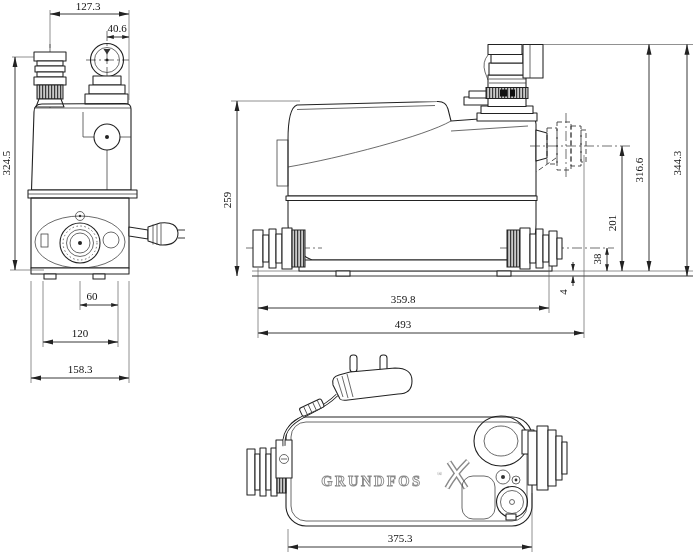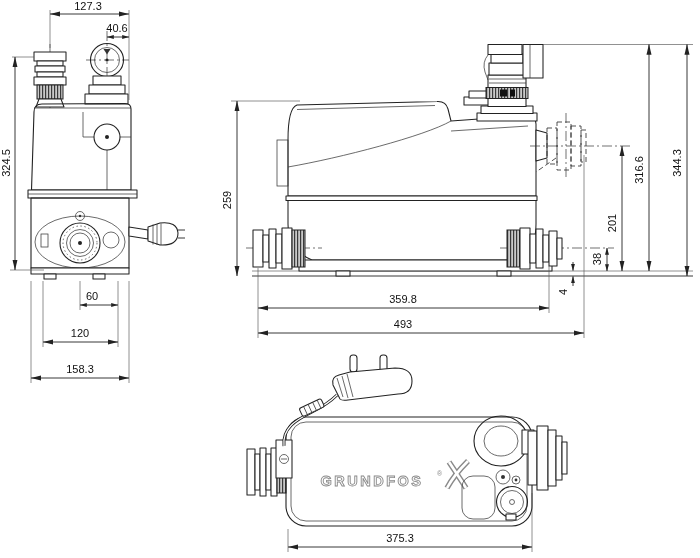--- a/index.html
+++ b/index.html
@@ -1,17 +1,17 @@
 <!DOCTYPE html>
 <html><head>
 <meta charset="utf-8">
 <style>
   html,body{margin:0;padding:0;background:#fff;}
   #stage{position:relative;width:700px;height:558px;background:#fff;overflow:hidden;
-         font-family:Liberation Sans, sans-serif;}
+         font-family:Liberation Serif, serif;}
   svg{display:block;}
   .outline{fill:none;stroke:#222;stroke-width:1.1;stroke-linejoin:round;}
   .part{fill:#fff;stroke:#222;stroke-width:1.05;stroke-linejoin:round;}
   .detail{fill:none;stroke:#3a3a3a;stroke-width:.75;}
   .dim{stroke:#222;stroke-width:.9;fill:none;}
   .ext{stroke:#555;stroke-width:.65;fill:none;}
   .cl{stroke:#333;stroke-width:.7;fill:none;stroke-dasharray:10 3 2 3;}
   .hid{fill:none;stroke:#333;stroke-width:.85;stroke-dasharray:5 3;}
   .dimtxt{font-size:11px;fill:#111;}
   .logotxt{font-size:14.5px;font-weight:bold;letter-spacing:2.5px;fill:#fff;stroke:#8a8a8a;stroke-width:.9;}

